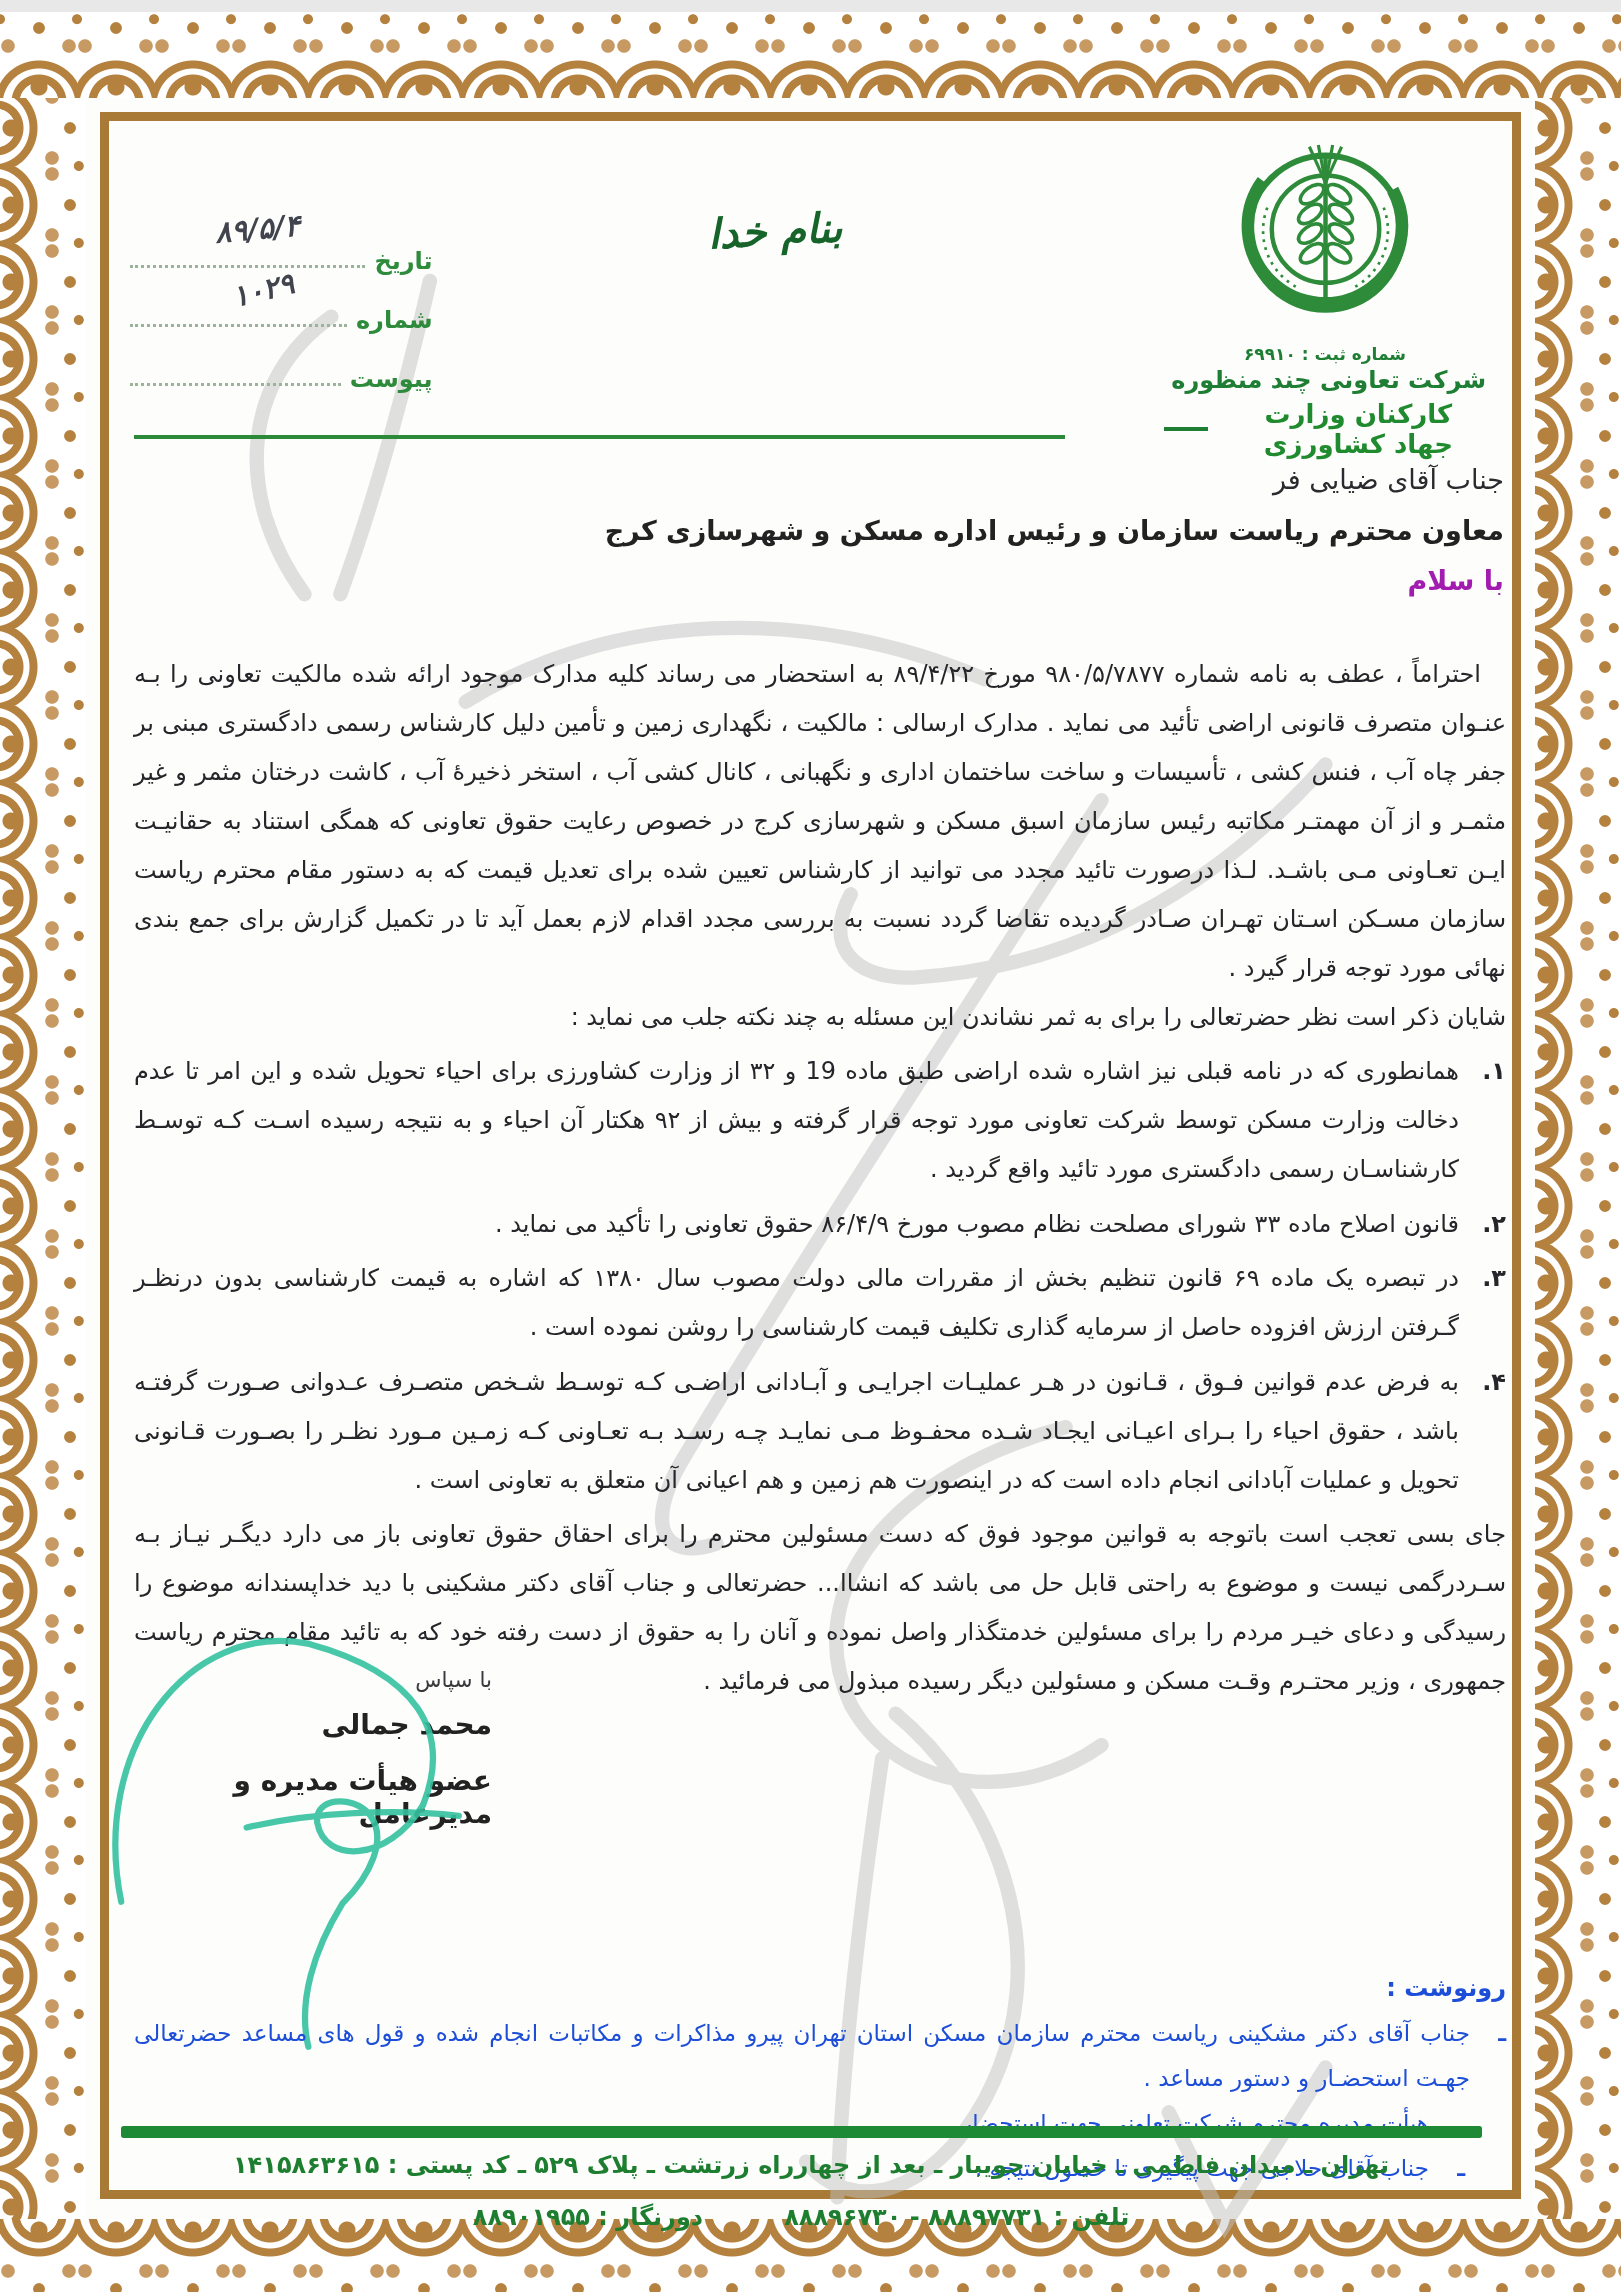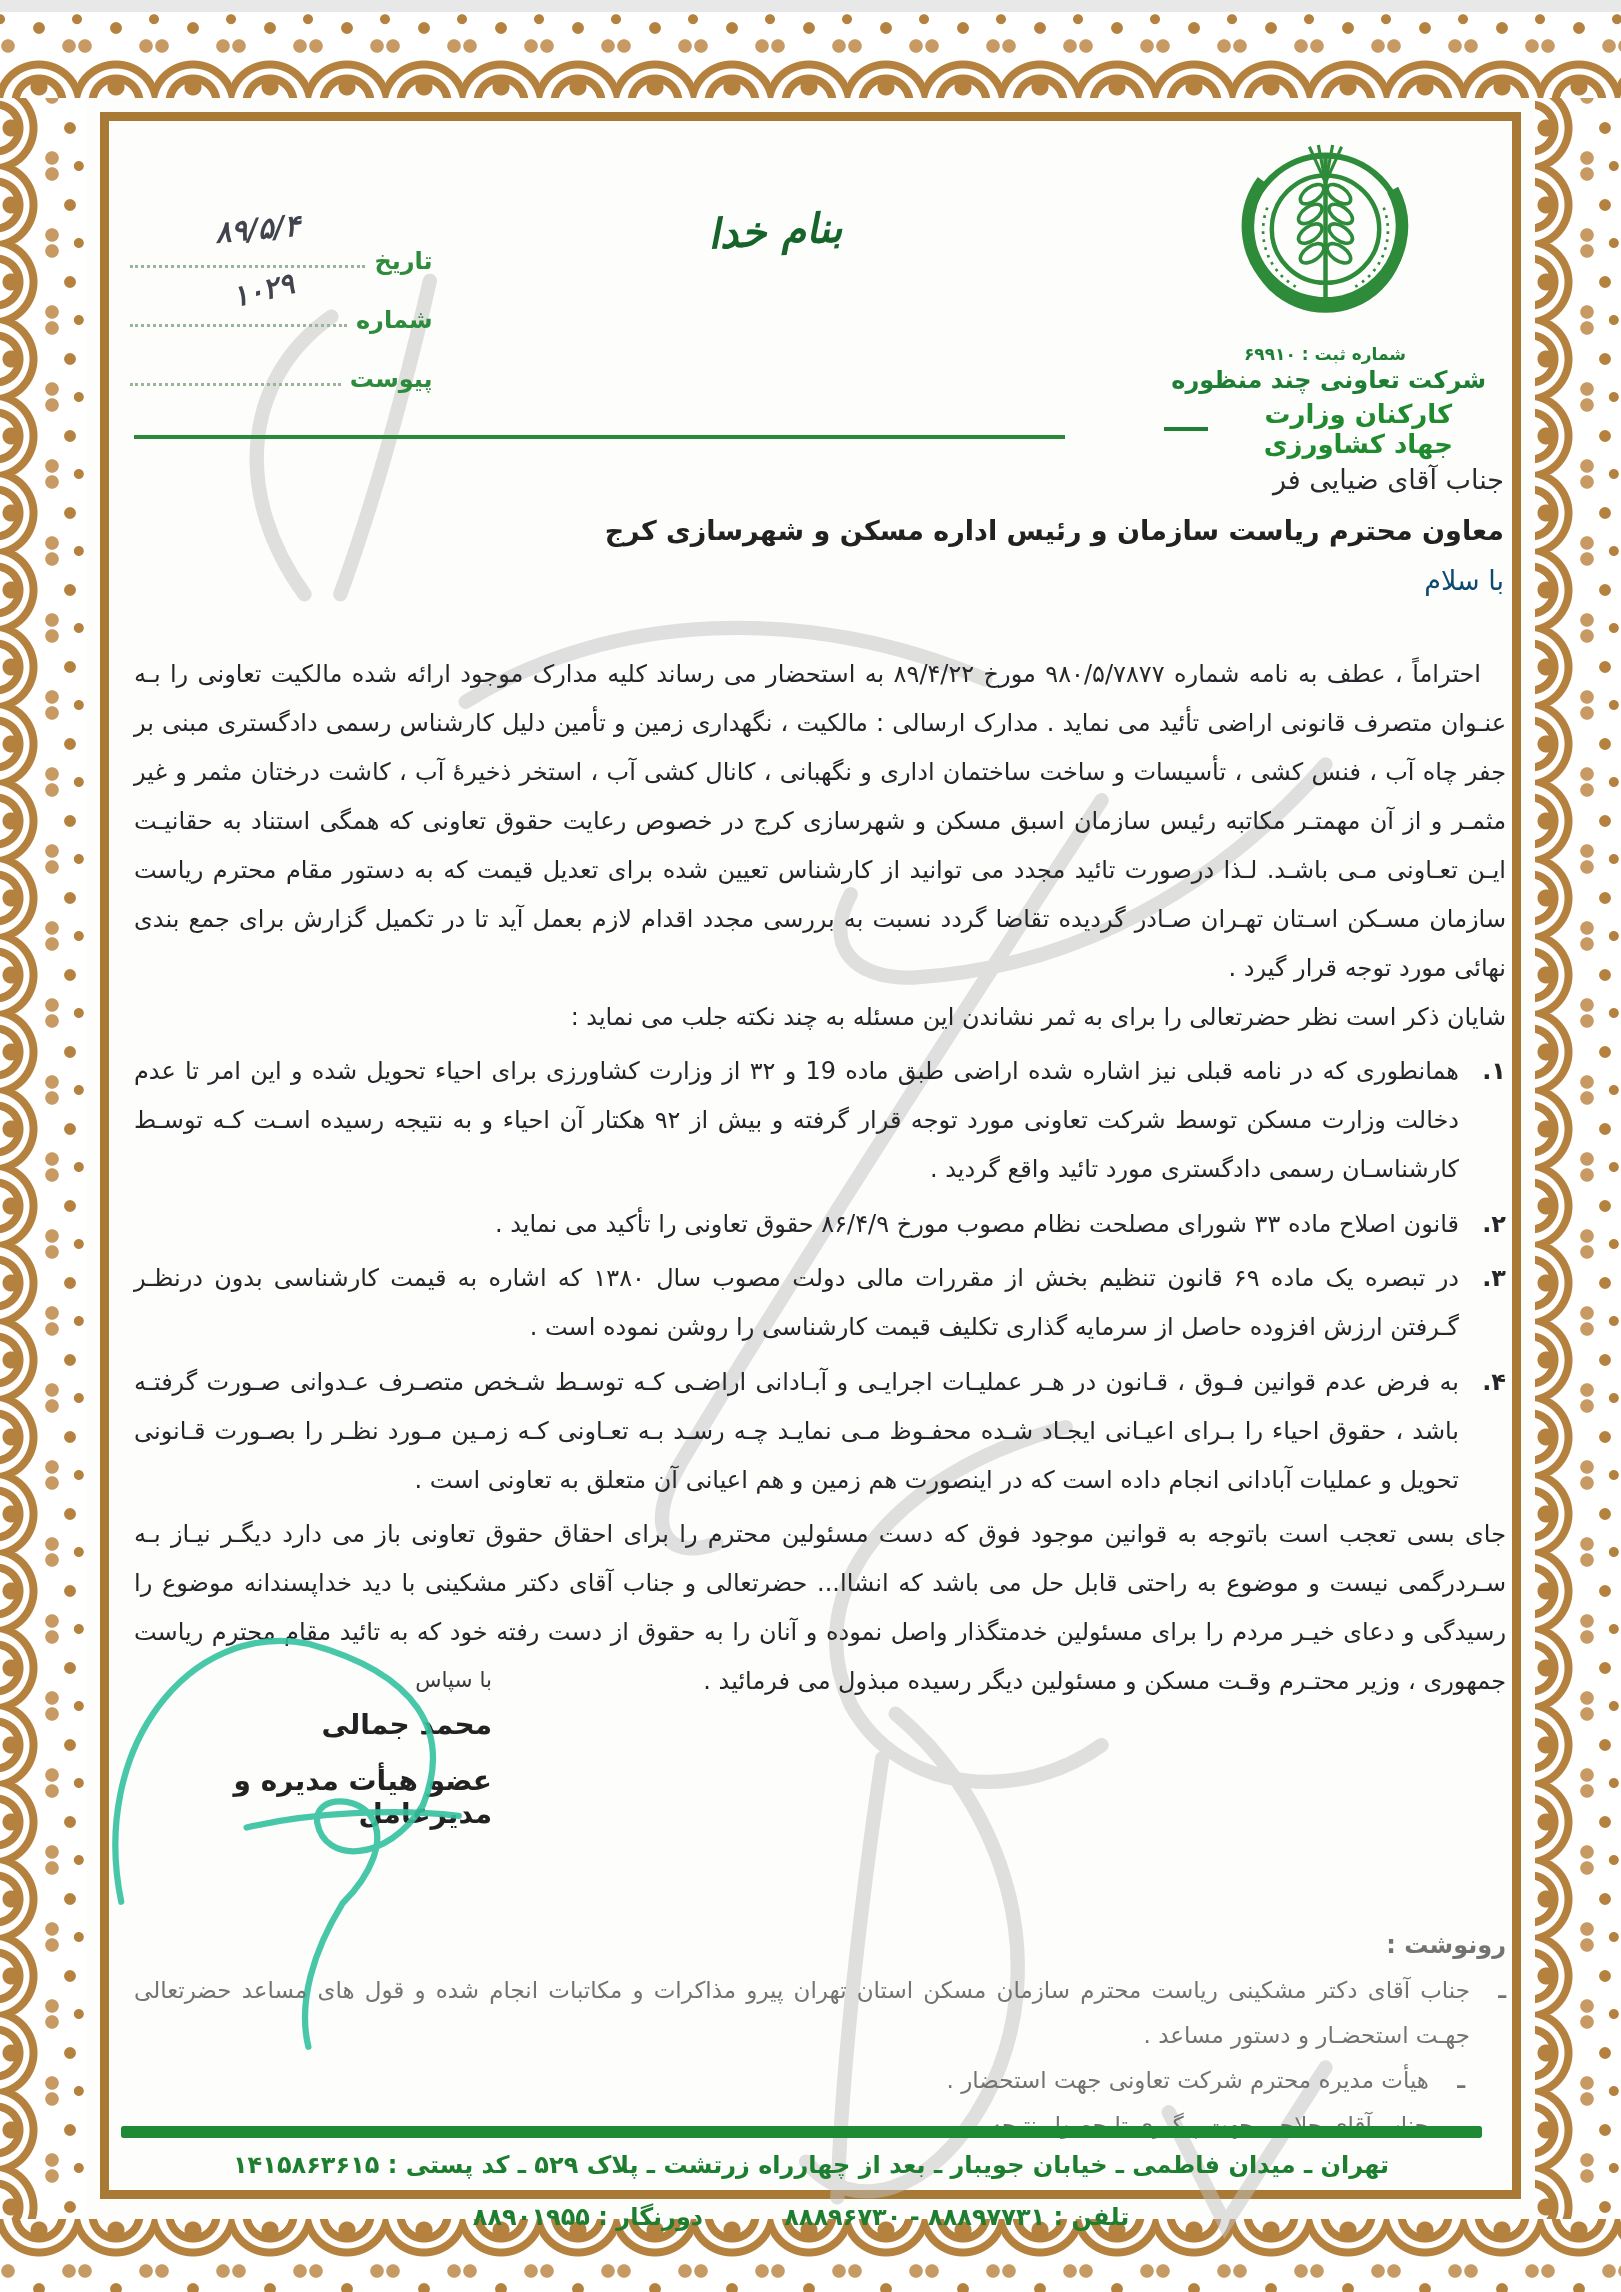--- a/index.html
+++ b/index.html
@@ -40,37 +40,37 @@
   .logo-svg{display:block;margin:0 auto;}
   .reg-no{font-size:17px;font-weight:bold;color:#1e7e34;margin-top:1.8px;}
   .org1{font-size:24px;font-weight:bold;color:#1e7e34;margin-top:1.8px;text-align:right;}
   .org2{font-size:26px;font-weight:bold;color:#1f8a2e;margin-top:5.4px;display:flex;align-items:center;justify-content:center;gap:23px;}
   .org2 .greenbar{display:inline-block;width:66px;height:4.5px;background:#1e7e34;}
   .head-rule{position:absolute;left:134px;top:423px;width:931px;height:3.6px;background:#2a8a3a;}
   
   .recipient{position:absolute;left:134px;top:452px;width:1370px;direction:rtl;}
   .rec-line1{font-size:27px;color:#2b2b2f;}
   .rec-line2{font-size:27px;font-weight:bold;color:#222;margin-top:19.7px;}
-  .rec-sal{font-size:27px;font-weight:normal;color:#0c4a6e;margin-top:19.7px;}
+  .rec-sal{font-size:27px;font-weight:bold;color:#a21caf;margin-top:19.7px;}
   
   .body-text{position:absolute;left:134px;top:638px;width:1372px;direction:rtl;font-size:24px;line-height:49px;color:#26262a;text-align:justify;}
   .p1{text-indent:25px;margin:0;}
   .note-intro{margin:0;}
   .item{display:flex;direction:rtl;margin:5.4px 0 5.4px 0;}
   .item .num{width:47px;flex:0 0 47px;font-weight:bold;}
   .item .txt{flex:1;text-align:justify;}
   .closing{margin:1.8px 0 0 0;}
   
   .sig-block{position:absolute;left:152px;top:1655px;width:340px;text-align:right;direction:rtl;}
   .sig-thanks{font-size:21.5px;color:#3a3a3e;}
   .sig-name{font-size:28px;font-weight:bold;color:#222;margin-top:16px;}
   .sig-title{font-size:28px;font-weight:bold;color:#222;margin-top:23px;}
   .sig-scrawl{position:absolute;left:72px;top:1594px;pointer-events:none;}
   
-  .cc{position:absolute;left:134px;top:1919px;width:1372px;direction:rtl;font-size:23px;color:#737373;}
+  .cc{position:absolute;left:134px;top:1962px;width:1372px;direction:rtl;font-size:23px;color:#1d4ed8;}
   .cc-label{font-weight:bold;font-size:24px;margin-bottom:9px;}
   .cc-item{display:flex;direction:rtl;line-height:45px;}
   .cc-item .dash{width:36px;flex:0 0 36px;font-weight:bold;}
   .cc-item .txt{flex:1;text-align:justify;}
   .cc-item.indent{padding-right:41px;}
   
   .foot-rule{position:absolute;left:121px;top:2114px;width:1361px;height:11.6px;background:#1f8a35;border-radius:2.7px;}
   .foot-address{position:absolute;left:126px;top:2139px;width:1370px;text-align:center;font-size:24px;font-weight:bold;color:#1e7e30;}
   .foot-contacts{position:absolute;left:116px;top:2191px;width:1370px;display:flex;direction:rtl;justify-content:center;gap:81px;font-size:24px;font-weight:bold;color:#1e7e30;}
 </style>

